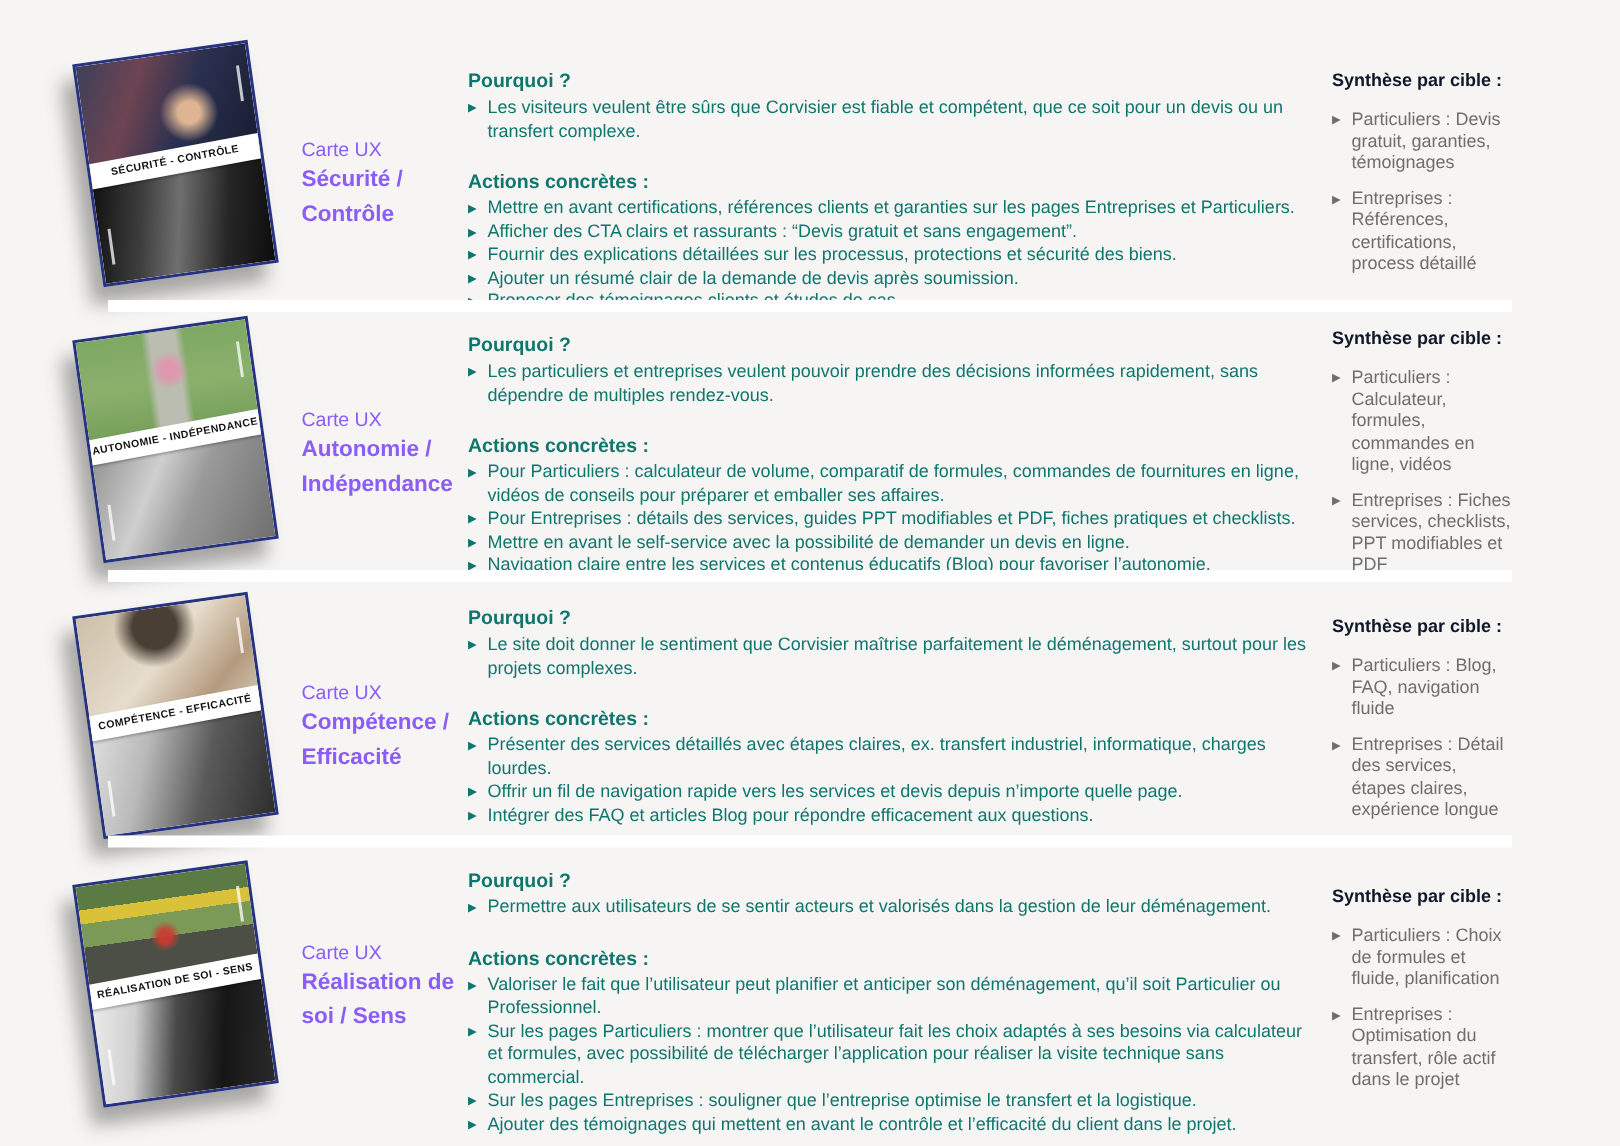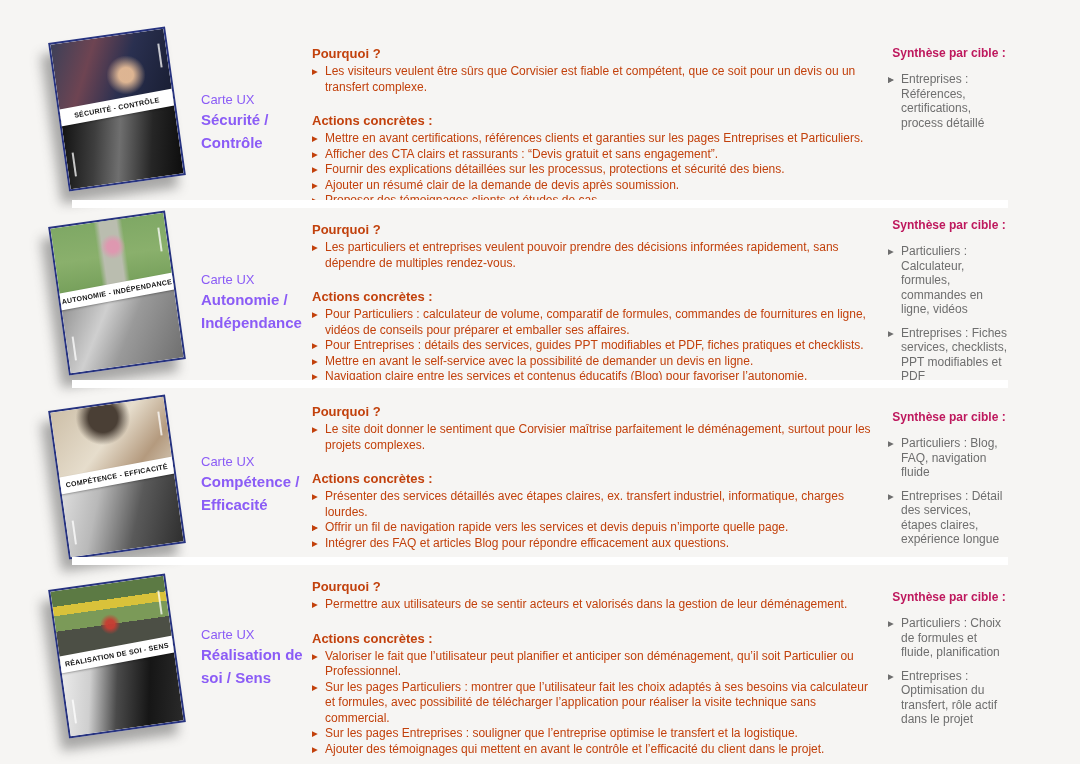--- a/index.html
+++ b/index.html
@@ -64,35 +64,35 @@
   .g4b { background: linear-gradient(100deg,#ececec 0%,#cfcfcf 24%,#4a4a4a 46%,#161616 72%,#2a2a2a 100%); }
 
   
   .col-label { position:absolute; left:201px; width:108px; color:#8b5cf6; }
   .r1 .col-label { top:91px; } .r2 .col-label { top:67px; }
   .r3 .col-label { top:64px; } .r4 .col-label { top:63px; }
   .lbl-prefix { font-size:13px; line-height:17px; }
   .lbl-title  { font-size:15px; line-height:23px; font-weight:bold; }
 
   
-  .col-main { position:absolute; left:312px; width:566px; color:#c2410c; }
+  .col-main { position:absolute; left:312px; width:566px; color:#0f766e; }
   .r1 .col-main { top:46px; } .r2 .col-main { top:18px; }
   .r3 .col-main { top:15px; } .r4 .col-main { top:16px; }
   .mh { font-size:13px; font-weight:bold; line-height:16px; }
   .mh2 { margin-top:18px; }
   .mlist { list-style:none; margin-top:2px; }
   .mi { position:relative; padding-left:13px; font-size:12px; line-height:15.5px; }
   .blt { position:absolute; left:0; top:3px; font-size:7.5px; line-height:10px; }
   .txt { display:inline; }
 
   
   .col-right { position:absolute; left:888px; width:122px; }
   .r1 .col-right { top:46px; } .r2 .col-right { top:14px; }
   .r3 .col-right { top:21px; } .r4 .col-right { top:27px; }
-  .rh { font-size:12px; font-weight:bold; color:#be185d; line-height:15px; margin-bottom:11px;text-align:center; }
+  .rh { font-size:12px; font-weight:bold; color:#0f172a; line-height:15px; margin-bottom:11px; }
   .ri { position:relative; padding-left:13px; font-size:12px; line-height:14.5px; color:#6e6e6e; margin-bottom:9px; }
   .ri .blt { color:#6e6e6e; top:3px; }
 </style>
 </head>
 <body>
 
 <section class="row r1">
   <div class="col-card">
     <div class="card">
       <div class="photo top g1t">
@@ -117,21 +117,21 @@
     <ul class="mlist">
       <li class="mi"><span class="blt">▶</span><span class="txt">Mettre en avant certifications, références clients et garanties sur les pages Entreprises et Particuliers.</span></li>
       <li class="mi"><span class="blt">▶</span><span class="txt">Afficher des CTA clairs et rassurants : “Devis gratuit et sans engagement”.</span></li>
       <li class="mi"><span class="blt">▶</span><span class="txt">Fournir des explications détaillées sur les processus, protections et sécurité des biens.</span></li>
       <li class="mi"><span class="blt">▶</span><span class="txt">Ajouter un résumé clair de la demande de devis après soumission.</span></li>
       <li class="mi"><span class="blt">▶</span><span class="txt">Proposer des témoignages clients et études de cas.</span></li>
     </ul>
   </div>
   <div class="col-right">
     <h3 class="rh">Synthèse par cible :</h3>
-    <div class="ri"><span class="blt">▶</span></div>
+    <div class="ri"><span class="blt">▶</span><span class="txt">Particuliers : Devis gratuit, garanties, témoignages</span></div>
     <div class="ri"><span class="blt">▶</span><span class="txt">Entreprises : Références, certifications, process détaillé</span></div>
   </div>
 </section>
 
 <section class="row r2">
   <div class="col-card">
     <div class="card">
       <div class="photo top g2t">
           <span class="credit cr-r"></span>
         </div>

